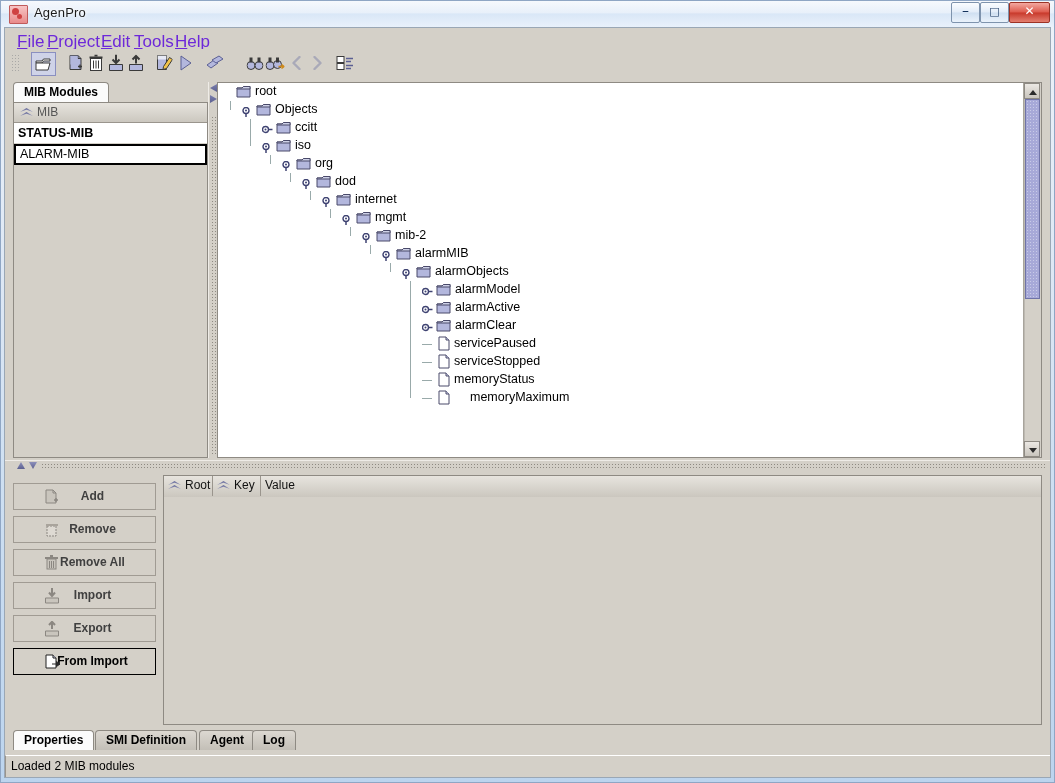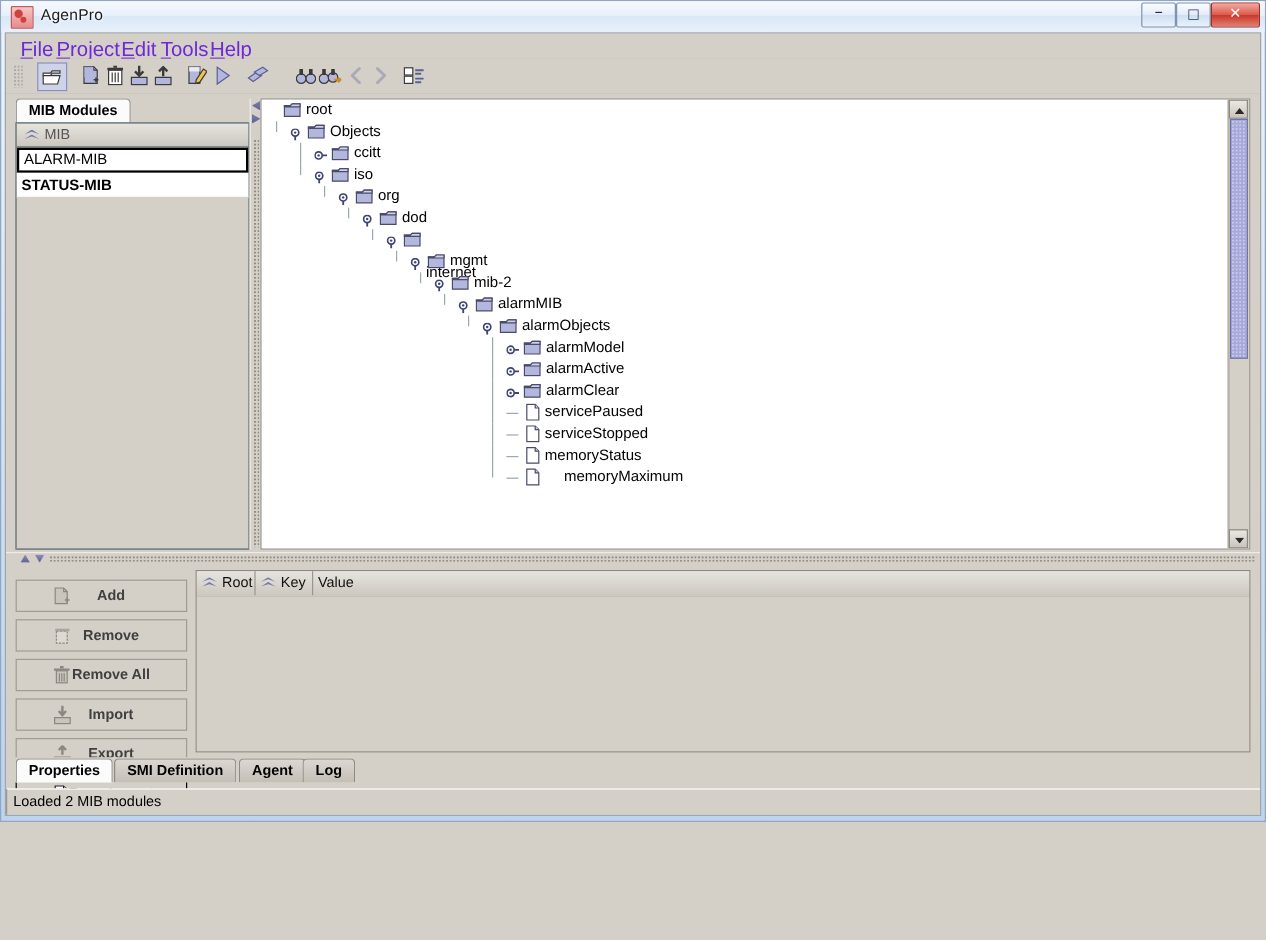--- a/index.html
+++ b/index.html
@@ -4,21 +4,21 @@
 <style>
   html,body{margin:0;padding:0;}
   body{
     width:1055px;height:783px;overflow:hidden;
     font-family:"Liberation Sans", sans-serif;
     background:#d4d0c8;
     -webkit-font-smoothing:none;
   }
   
   #window{
-    position:absolute;left:0;top:0;width:1055px;height:685px;
+    position:absolute;left:0;top:0;width:1055px;height:783px;
     background:linear-gradient(to bottom,#eef3fa 0%,#dbe6f4 40%,#cfe0f2 60%,#bcd4ee 100%);
     border:1px solid #8fa6c4;
     box-sizing:border-box;
   }
   #titlebar{
     position:absolute;left:0;top:0;width:100%;height:26px;
     background:linear-gradient(to bottom,#f6f9fd 0%,#e8f0fa 45%,#d9e7f7 50%,#e9f1fb 100%);
   }
   #title-ico{
     position:absolute;left:8px;top:4px;width:17px;height:17px;
@@ -306,22 +306,22 @@
 
       <div id="mibpanel">
         <div class="tabstrip">
           <div class="tab active" id="mibtab">MIB Modules</div>
         </div>
         <div id="mib-body">
           <div id="mib-header">
             <span class="sortchev"></span><span>MIB</span>
           </div>
           <div id="mib-list">
+              <div class="mibrow bold">STATUS-MIB</div>
               <div class="mibrow focused">ALARM-MIB</div>
-              <div class="mibrow bold">STATUS-MIB</div>
             </div>
         </div>
       </div>
 
       <div id="vsplit">
         <div class="sparr up"></div>
         <div class="sparr dn"></div>
         <div class="dots"></div>
       </div>
 
@@ -403,21 +403,21 @@
               <div class="vline" style="left: 92px; top: 0px; bottom: 9px;"></div>
               <span class="handle" style="left: 104px;"><svg width="10" height="10">
                   <circle cx="4" cy="3.5" r="3" fill="#ffffff" stroke="#3f4372" stroke-width="1.4"></circle>
                   <circle cx="4" cy="3.5" r="1" fill="#3f4372"></circle>
                   <path d="M4 6.5v3.5" stroke="#3f4372" stroke-width="1.5"></path>
                 </svg></span>
               <span class="ficon" style="left: 118px;"><svg width="15" height="13">
                   <path d="M1 3h5l1.5-1.5H14V12H1z" fill="#b3b7dd" stroke="#4a4a6a" stroke-width="1"></path>
                   <path d="M1 3h5l1.5-1.5H14V4H1z" fill="#ced1e8" stroke="#4a4a6a" stroke-width="1"></path>
                 </svg></span>
-              <span class="lbl" style="left: 137px; margin-top: 28px;">internet</span>
+              <span class="lbl" style="left: 137px;">internet</span>
             </div>
             <div class="tnode">
               <div class="vline" style="left: 112px; top: 0px; bottom: 9px;"></div>
               <span class="handle" style="left: 124px;"><svg width="10" height="10">
                   <circle cx="4" cy="3.5" r="3" fill="#ffffff" stroke="#3f4372" stroke-width="1.4"></circle>
                   <circle cx="4" cy="3.5" r="1" fill="#3f4372"></circle>
                   <path d="M4 6.5v3.5" stroke="#3f4372" stroke-width="1.5"></path>
                 </svg></span>
               <span class="ficon" style="left: 138px;"><svg width="15" height="13">
                   <path d="M1 3h5l1.5-1.5H14V12H1z" fill="#b3b7dd" stroke="#4a4a6a" stroke-width="1"></path>

